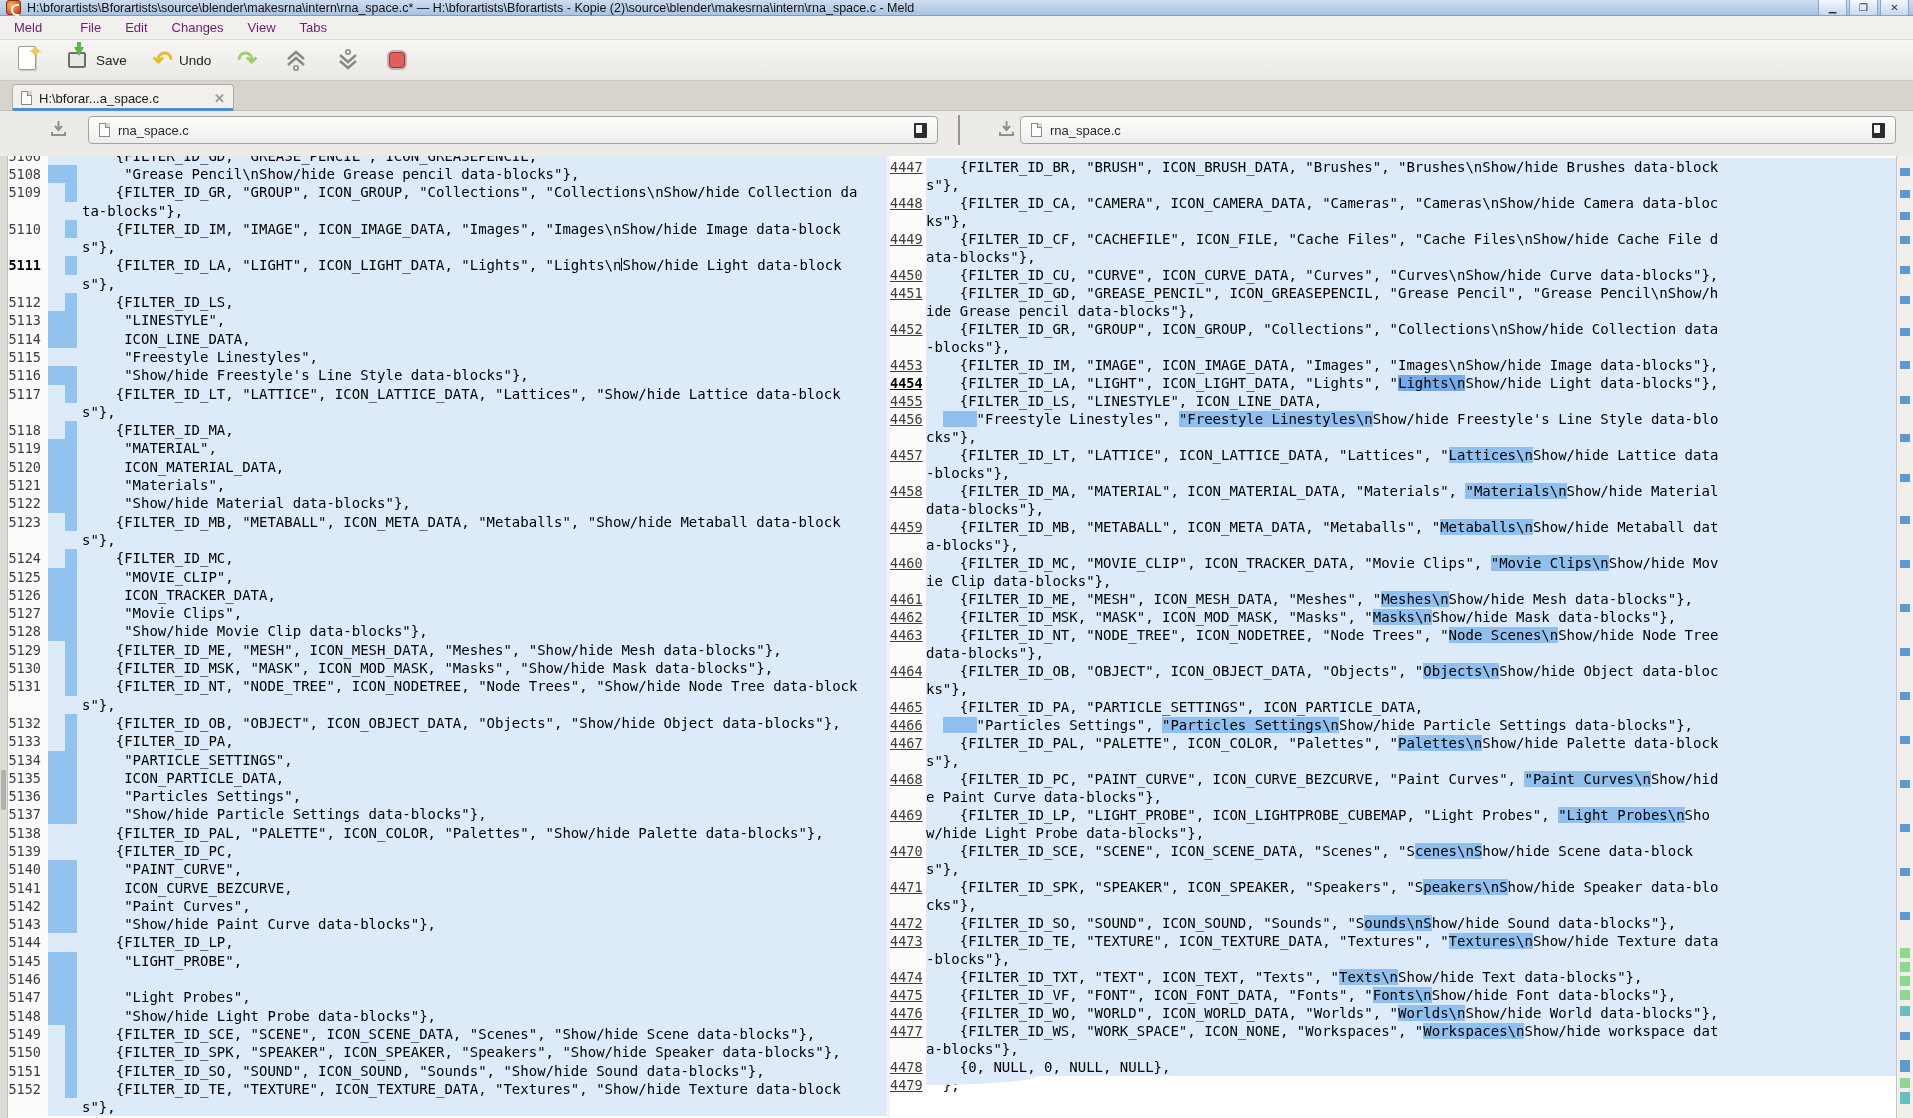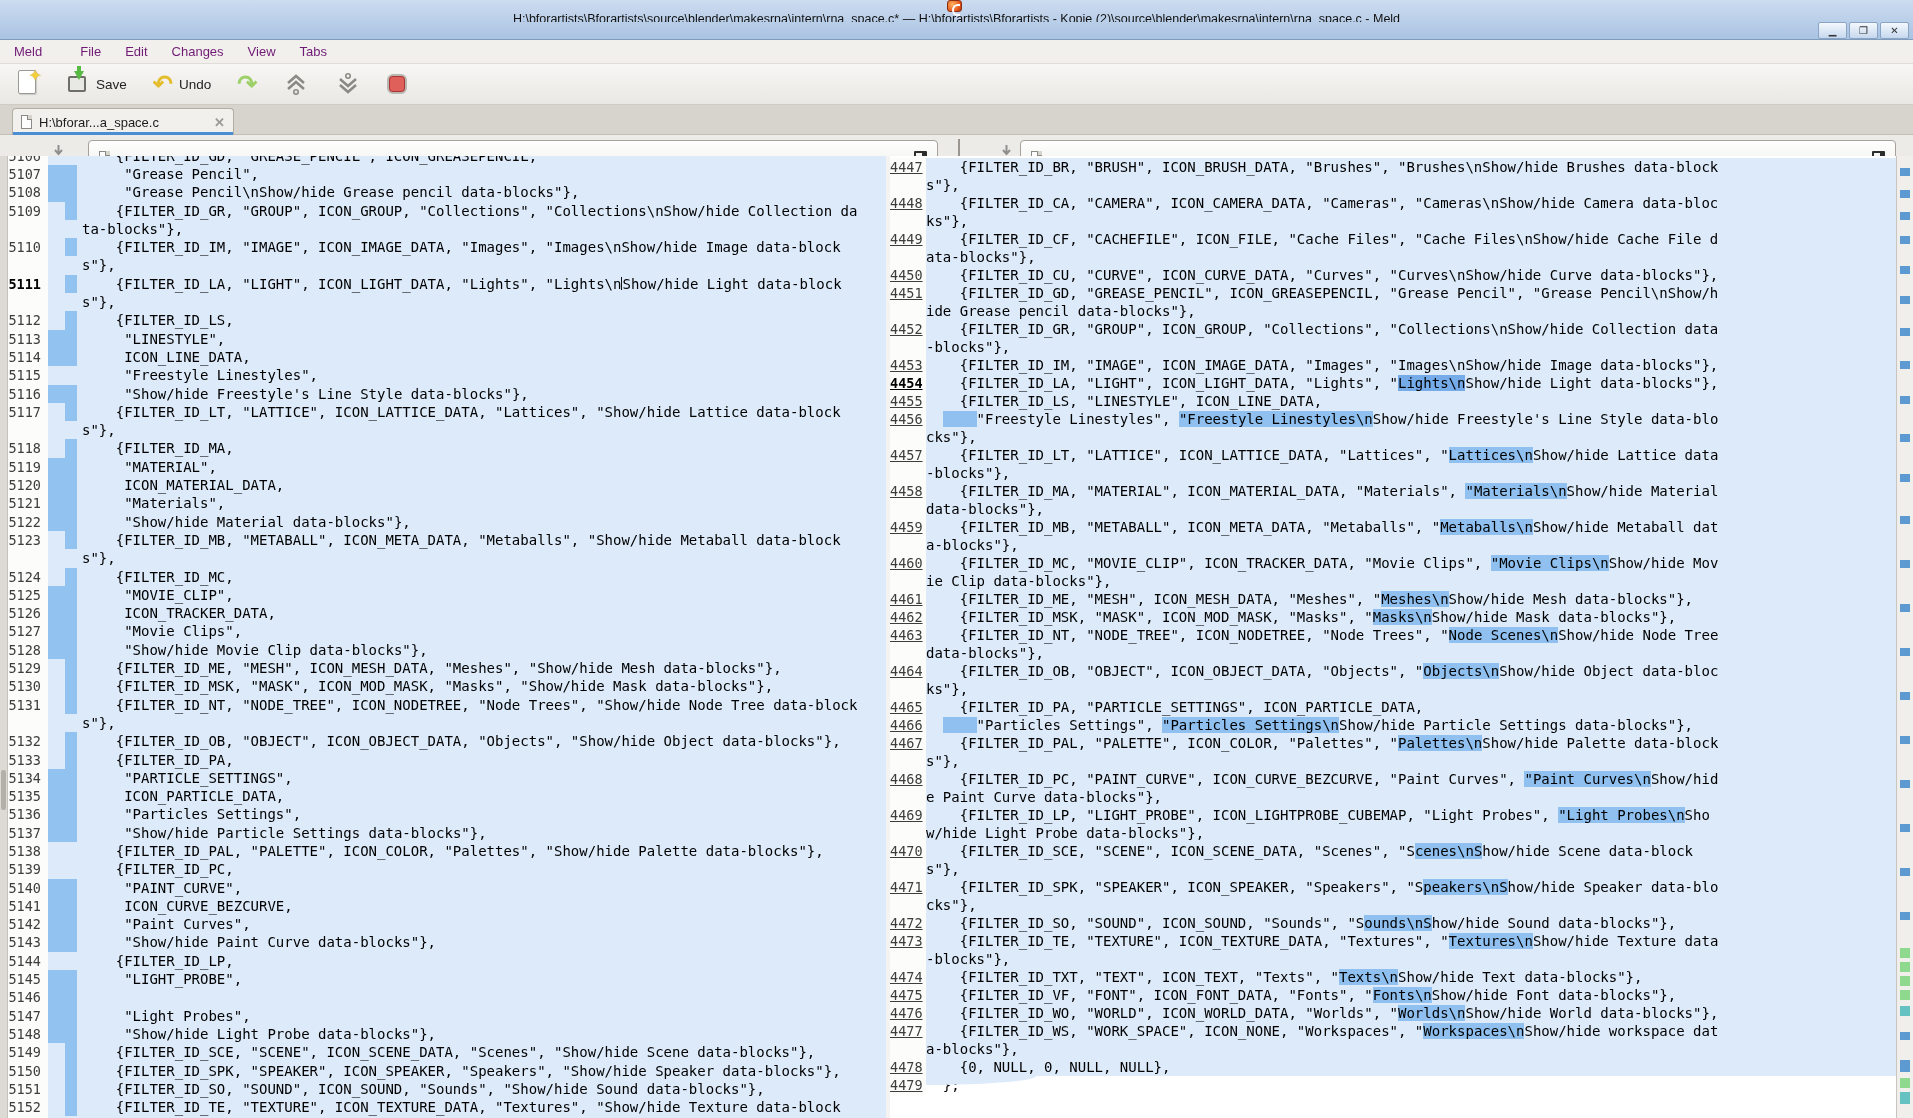--- a/index.html
+++ b/index.html
@@ -1,22 +1,22 @@
 <!DOCTYPE html>
 <html><head>
 <meta charset="utf-8">
 <style>
   * { margin:0; padding:0; box-sizing:border-box; }
   html,body { width:1913px; height:1118px; overflow:hidden; background:#ecebe8;
               font-family:"Liberation Sans", sans-serif; }
   #app { position:relative; width:1913px; height:1118px; }
 
   
-  .titlebar { height:40px; background:linear-gradient(#cddcf0,#a9c3e2);
-              border-bottom:1px solid #7f9cbd; display:flex; align-items:center; padding:0 4px;flex-direction:column; }
+  .titlebar { height:16px; background:linear-gradient(#cddcf0,#a9c3e2);
+              border-bottom:1px solid #7f9cbd; display:flex; align-items:center; padding:0 4px; }
   .meld-logo { width:15px; height:15px; margin:0 6px 0 2px; border-radius:3px;
                background:radial-gradient(circle at 35% 35%, #ffb25e, #e2541b 70%, #a33110);
                border:1px solid #8c2f10; position:relative; }
   .meld-logo::after { content:""; position:absolute; left:4px; top:3px; width:6px; height:8px;
                border:2px solid #fff; border-right:none; border-radius:6px 0 0 6px; }
   .wtitle { font-size:12.5px; color:#111; white-space:nowrap; overflow:hidden; }
   .winbtns { margin-left:auto; display:flex; gap:2px; }
   .winbtn { width:29px; height:17px; border:1px solid #89a4c4; border-radius:2px;
             background:linear-gradient(#f4f8fd,#c6d8ee); font-size:10px; line-height:15px;
             text-align:center; color:#333; }
@@ -58,21 +58,21 @@
   .tab::after { content:""; position:absolute; left:0; right:0; bottom:0; height:3px; background:#4a8fd3; }
   .pageicon { width:11px; height:14px; background:#fdfdfd; border:1px solid #8a8a86; position:relative; }
   .pageicon::after { content:""; position:absolute; right:-1px; top:-1px; width:4px; height:4px;
          background:#d7d3cd; border-left:1px solid #8a8a86; border-bottom:1px solid #8a8a86; }
   .tab .tlabel { font-size:13px; font-weight:normal; color:#1c1c1c; }
   .tab .tclose { margin-left:auto; color:#9a9a96; font-size:13px; font-weight:bold; }
 
   
   .paneheaders { height:38px; position:relative; background:#ecebe8; }
   .saveglyph { position:absolute; top:9px; width:17px; height:17px; opacity:.55; }
-  .filebtn { position:absolute; top:5px; height:36px; background:linear-gradient(#fefefe,#ededeb);
+  .filebtn { position:absolute; top:5px; height:28px; background:linear-gradient(#fefefe,#ededeb);
              border:1px solid #a6a29b; border-radius:4px; display:flex; align-items:center;
              gap:8px; padding:0 10px; }
   .filebtn .fname { font-size:13px; color:#2b2b2b; }
   .copyicon { margin-left:auto; width:13px; height:15px; background:#2d2d2d; position:relative; border-radius:1px; }
   .copyicon::before { content:""; position:absolute; left:2px; top:2px; width:6px; height:8px; background:#f4f4f2; }
   .splitline { position:absolute; left:958px; top:4px; width:2px; height:30px; background:#9a968f; }
 
   
   .codearea { position:absolute; left:0; top:156px; right:0; bottom:0; background:#fff; }
   .leftstrip { position:absolute; left:0; top:0; width:8px; bottom:0; background:#dcdad5; border-right:1px solid #c6c2bb; }
@@ -208,25 +208,20 @@
     <div class="leftstrip">
       <div class="grip"></div>
     </div>
     <div class="pane lp" id="leftpane">
         <div class="cliprow">
           <div class="row diff">
             <span class="num">5106</span>
             <span class="marker none"></span>
             <div class="code"><span>    {FILTER_ID_GD, "GREASE_PENCIL", ICON_GREASEPENCIL,</span></div>
           </div>
-        </div>
-        <div class="row diff">
-          <span class="num">5107</span>
-          <span class="marker full"></span>
-          <div class="code"><span>     "Grease Pencil",</span></div>
         </div>
         <div class="row diff">
           <span class="num">5108</span>
           <span class="marker full"></span>
           <div class="code"><span>     "Grease Pencil\nShow/hide Grease pencil data-blocks"},</span></div>
         </div>
         <div class="row diff">
           <span class="num">5109</span>
           <span class="marker part"></span>
           <div class="code"><span>    {FILTER_ID_GR, "GROUP", ICON_GROUP, "Collections", "Collections\nShow/hide Collection data-blocks"},</span></div>

